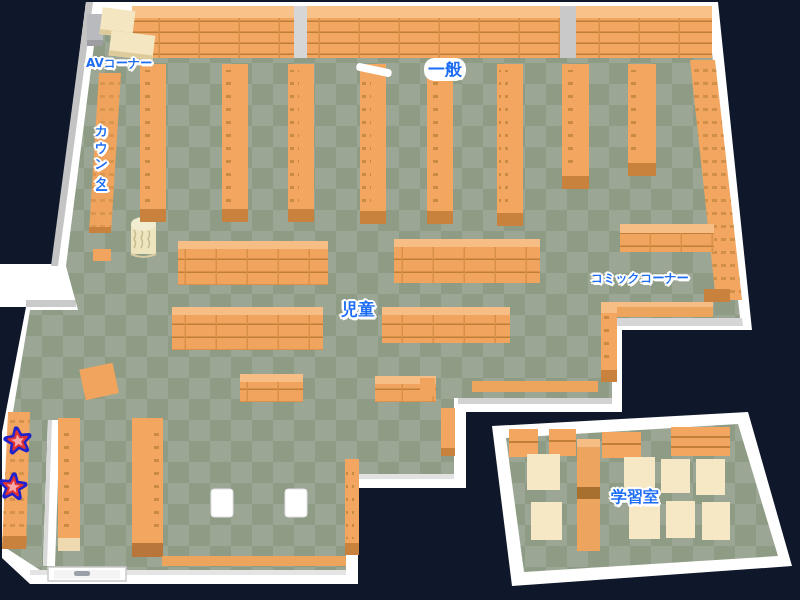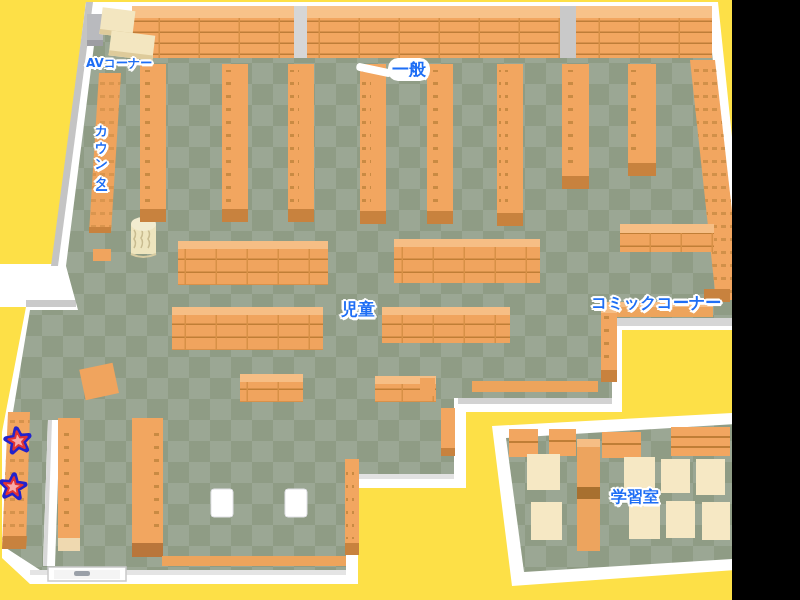--- a/index.html
+++ b/index.html
@@ -1,25 +1,25 @@
 <!DOCTYPE html>
 <html><head>
 <meta charset="utf-8">
 <style>
   html,body{margin:0;padding:0;background:#000;}
-  .stage{position:relative;width:732px;height:600px;background:#fde047;overflow:hidden;
+  .stage{position:relative;width:800px;height:600px;background:#0f172a;overflow:hidden;
          font-family:"DejaVu Sans",sans-serif;}
   .stage svg{position:absolute;left:0;top:0;}
   .lbl{position:absolute;color:#1E6EF5;font-weight:bold;white-space:nowrap;
        font-family:"DejaVu Sans",sans-serif;
        text-shadow:2px 0 0 #fff,-2px 0 0 #fff,0 2px 0 #fff,0 -2px 0 #fff,
                    1.5px 1.5px 0 #fff,-1.5px -1.5px 0 #fff,1.5px -1.5px 0 #fff,-1.5px 1.5px 0 #fff,
                    2.5px 1px 0 #fff,-2.5px -1px 0 #fff,1px 2.5px 0 #fff,-1px -2.5px 0 #fff;}
   .lbl.vertical{writing-mode:vertical-rl;text-orientation:upright;letter-spacing:2px;}
-  .bubble{background:#fff;border-radius:10px;padding:0 4px;}
+  .bubble{background:#fff;border-radius:10px;padding:0 4px;margin-left:36px;}
   .tail{position:absolute;width:36px;height:8px;background:#fff;border-radius:4px;
         transform:rotate(12deg);}
 </style>
 </head>
 <body>
 
 <div class="stage">
 <svg width="800" height="600" viewBox="0 0 800 600">
   <defs>
     <pattern id="floorchk" width="42" height="42" patternUnits="userSpaceOnUse">
@@ -289,16 +289,16 @@
 
 <div class="lbl" style="left:86px;top:55px;font-size:12px;">AVコーナー</div>
 
 <div class="lbl vertical" style="left:92px;top:116px;font-size:13px;height:100px;">カウンター</div>
 
 <div class="tail" style="left:356px;top:66px;"></div>
 <div class="lbl bubble" style="left:388px;top:58px;font-size:17px;">一般</div>
 
 <div class="lbl" style="left:341px;top:298px;font-size:17px;">児童</div>
 
-<div class="lbl" style="left:591px;top:270px;font-size:16px;margin-top:23px;">コミックコーナー</div>
+<div class="lbl" style="left:591px;top:270px;font-size:12px;">コミックコーナー</div>
 
 <div class="lbl" style="left:611px;top:487px;font-size:16px;text-align:center;">学習室</div>
 </div>
 
 </body></html>

